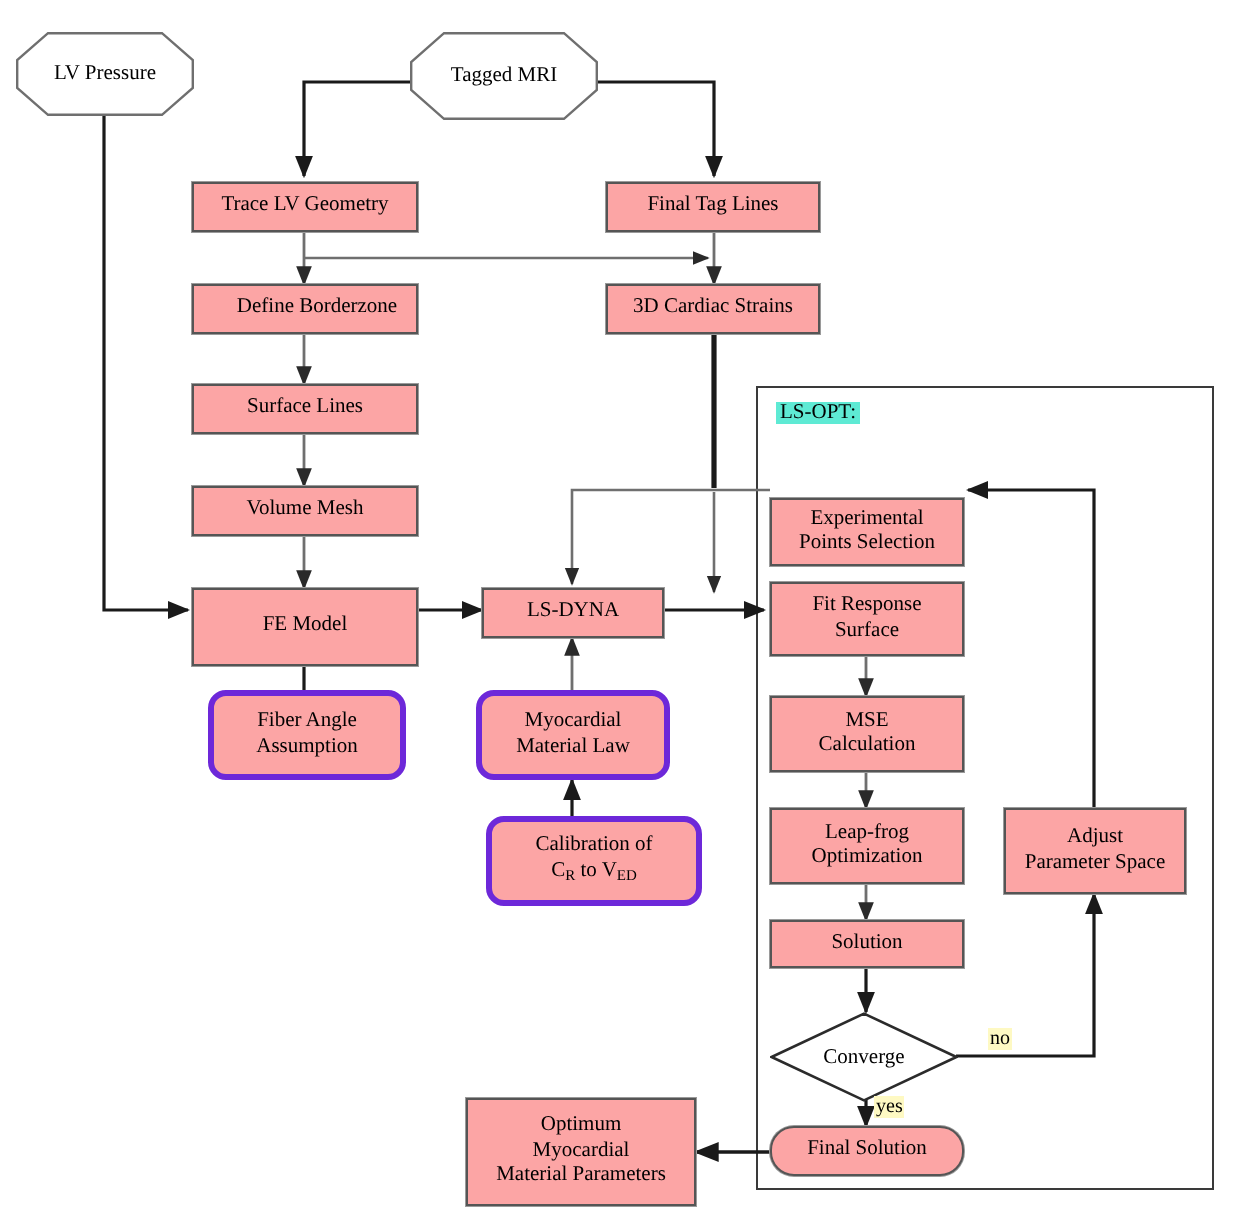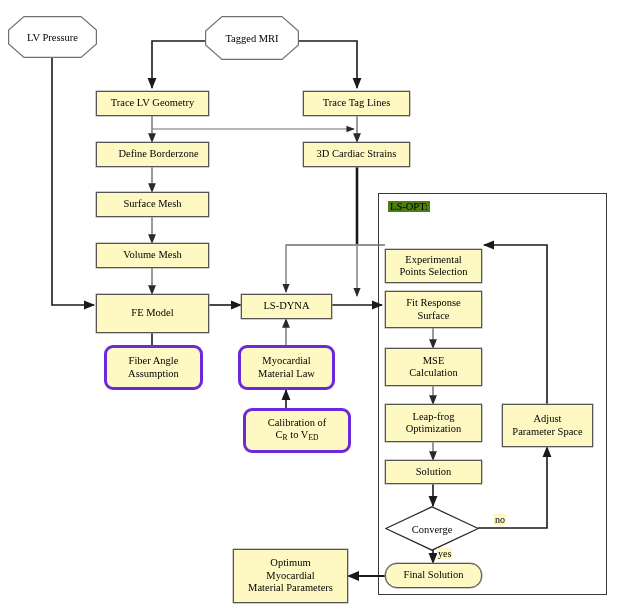--- a/index.html
+++ b/index.html
@@ -20,21 +20,21 @@
   .node {
     position: absolute;
     box-sizing: border-box;
     display: flex;
     align-items: center;
     justify-content: center;
     text-align: center;
     color: #000000;
     font-size: 10.5px;
     line-height: 12.5px;
-    background: #fef9c3;
+    background: #fca5a5;
     z-index: 5;
   }
   .rect {
     border: 1px solid #555555;
     box-shadow: 0 0 0 0.5px #9a9a9a;
   }
   .rounded {
     border: 3px solid #6d28d9;
     border-radius: 9px;
   }
@@ -55,21 +55,21 @@
     position: absolute;
     border: 1px solid #3a3a3a;
     background: transparent;
     z-index: 1;
   }
   .frame-label {
     position: absolute;
     font-size: 10.5px;
     color: #000;
     z-index: 6;
-    background: #4d7c0f;
+    background: #5eead4;
     padding: 0 2px;
   }
   .edge-label {
     position: absolute;
     font-size: 10px;
     color: #000;
     z-index: 7;
     background: #fef9c3;
     padding: 0 1px;
   }
@@ -169,33 +169,33 @@
 
   <div class="node rect" style="left:96px; top:91px; width:113px; height:25px;">
     <span>Trace LV Geometry</span>
   </div>
 
   <div class="node rect" style="left:96px; top:142px; width:113px; height:25px;padding-left:12px;">
     <span>Define Borderzone</span>
   </div>
 
   <div class="node rect" style="left:96px; top:192px; width:113px; height:25px;">
-    <span>Surface Mesh</span>
+    <span>Surface Lines</span>
   </div>
 
   <div class="node rect" style="left:96px; top:243px; width:113px; height:25px;">
     <span>Volume Mesh</span>
   </div>
 
   <div class="node rect" style="left:96px; top:294px; width:113px; height:39px;">
     <span>FE Model</span>
   </div>
 
   <div class="node rect" style="left:303px; top:91px; width:107px; height:25px;">
-    <span>Trace Tag Lines</span>
+    <span>Final Tag Lines</span>
   </div>
 
   <div class="node rect" style="left:303px; top:142px; width:107px; height:25px;">
     <span>3D Cardiac Strains</span>
   </div>
 
   <div class="node rect" style="left:241px; top:294px; width:91px; height:25px;">
     <span>LS-DYNA</span>
   </div>
 

